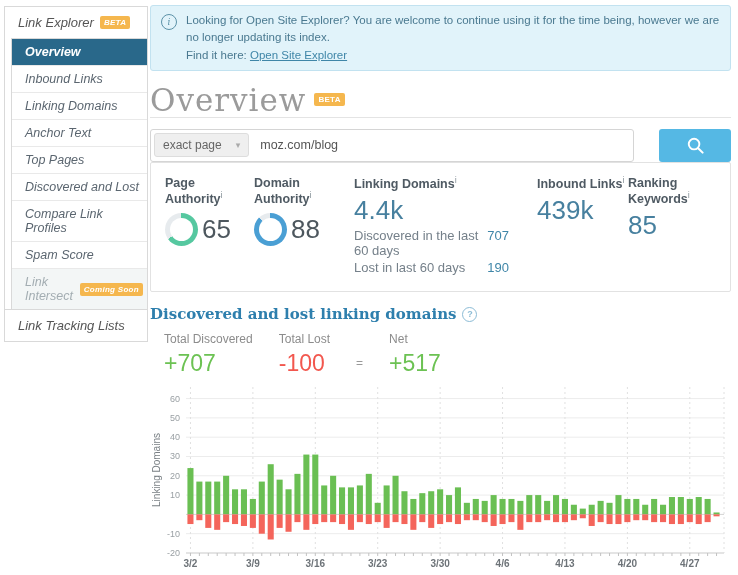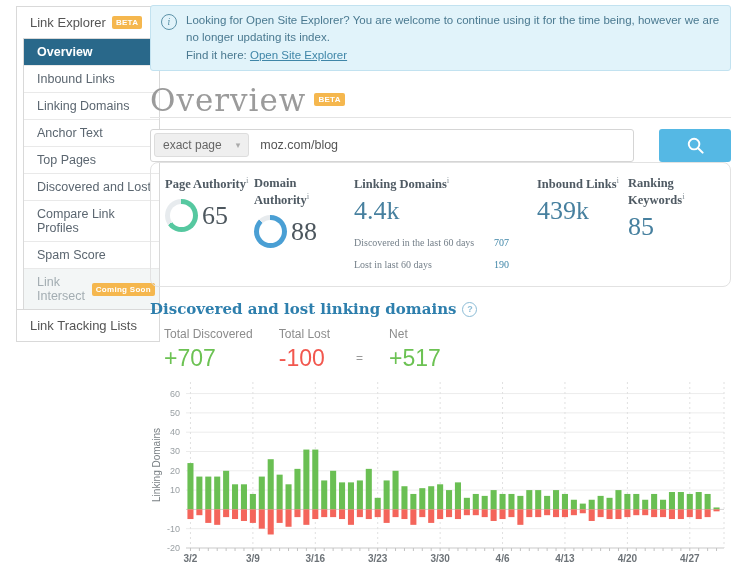--- a/index.html
+++ b/index.html
@@ -1,20 +1,20 @@
 <!DOCTYPE html>
 <html><head>
 <meta charset="utf-8">
 <style>
   html,body{margin:0;padding:0;overflow:hidden;background:#fff;}
   body{width:738px;height:575px;font-family:"Liberation Sans",sans-serif;font-size:13px;color:#555;position:relative;}
   .app{position:absolute;inset:0;width:738px;height:575px;}
 
   
-  .sidebar{position:absolute;left:16px;top:6px;width:142px;background:#fff;border:1px solid #d9d9d9;}
+  .sidebar{position:absolute;left:4px;top:6px;width:142px;background:#fff;border:1px solid #d9d9d9;font-style:italic;}
   .sb-top{display:flex;align-items:center;gap:6px;padding:8px 4px 8px 13px;font-size:13px;color:#555;cursor:pointer;}
   .badge{background:#f5b74e;color:#fff;font-size:8px;font-weight:bold;padding:2px 4px;border-radius:2px;letter-spacing:.3px;white-space:nowrap;text-align:center;}
   .sb-sub{margin-left:6px;border-left:1px solid #d9d9d9;border-top:1px solid #d9d9d9;}
   .sb-item{padding:6px 4px 6px 13px;font-size:12.5px;color:#5b6670;border-bottom:1px solid #e9e9e9;display:flex;align-items:center;gap:5px;cursor:pointer;}
   .sb-item:last-child{border-bottom:none;}
   .sb-item.active{background:#29688a;color:#fff;font-weight:bold;}
   .sb-item.disabled{color:#a3adb2;background:#f3f6f6;}
   .sb-bottom{padding:8px 4px 8px 13px;font-size:13px;color:#555;border-top:1px solid #d9d9d9;cursor:pointer;}
 
   
@@ -30,30 +30,30 @@
 
   .search-row{display:flex;gap:25px;}
   .search-box{flex:1;border:1px solid #d5d5d5;border-radius:3px;height:31px;display:flex;align-items:center;background:#fff;}
   .mode{background:#efefef;border:1px solid #ddd;border-radius:3px;margin:3px;padding:4px 8px;font-size:12px;color:#666;display:flex;gap:14px;align-items:center;cursor:pointer;white-space:nowrap;}
   .mode .caret{color:#aaa;font-size:9px;}
   .search-input{border:none;outline:none;font-size:12.5px;color:#555;padding-left:8px;flex:1;font-family:"Liberation Sans",sans-serif;background:transparent;}
   .search-btn{width:72px;height:33px;background:#55b8e4;border:none;border-radius:3px;display:flex;align-items:center;justify-content:center;cursor:pointer;flex:none;}
 
   .query-note{font-size:11.5px;font-weight:bold;color:#666;margin:7px 0 10px;}
 
-  .metrics{border:1px solid #e2e2e2;border-radius:8px;padding:12px 14px 16px;display:flex;min-height:62px;font-family:Liberation Serif, serif;}
+  .metrics{border:1px solid #e2e2e2;border-radius:2px;padding:12px 14px 16px;display:flex;min-height:62px;}
   .m-col{flex:none;}
   .m-col .m-label{font-size:12.5px;font-weight:bold;color:#4f5a63;}
   .m-col sup{font-size:9px;color:#8a959c;cursor:pointer;}
   .m-val-row{display:flex;align-items:center;gap:4px;margin-top:7px;}
   .ring{width:33px;height:33px;border-radius:50%;position:relative;flex:none;background:#e7ebee;}
   .ring::after{content:"";position:absolute;inset:5px;border-radius:50%;background:#fff;}
   .m-num{font-size:26px;color:#4d575e;}
   .m-num.blue{color:#47809f;}
-  .m-sub{display:flex;justify-content:space-between;font-size:10px;color:#75808a;margin-top:11px;width:155px;}
+  .m-sub{display:flex;justify-content:space-between;font-size:13px;color:#75808a;margin-top:2px;width:155px;}
   .m-sub .v{color:#3f86a8;cursor:pointer;}
   .c-pa{width:89px;} .c-da{width:100px;} .c-ld{width:183px;} .c-il{width:91px;} .c-rk{flex:1;}
 
   .sect{display:flex;align-items:center;gap:6px;margin:13px 0 9px;font-family:"DejaVu Serif",serif;font-weight:bold;font-size:15px;color:#2e7fad;}
   .help-circle{width:13px;height:13px;border:1px solid #8cbcd6;color:#8cbcd6;border-radius:50%;font-size:9px;line-height:13px;text-align:center;font-family:"Liberation Sans",sans-serif;font-weight:bold;cursor:pointer;}
 
   .totals{display:flex;align-items:flex-start;gap:26px;margin:0 0 4px 14px;}
   .t-col .t-label{font-size:12px;color:#8c8c8c;}
   .t-val{font-size:23px;margin-top:4px;}
   .t-val.green{color:#6cc253;}

